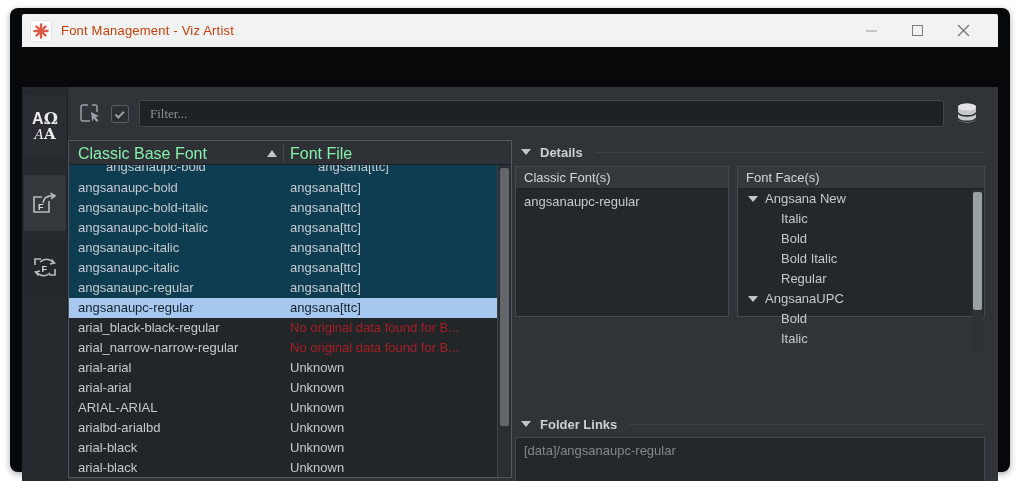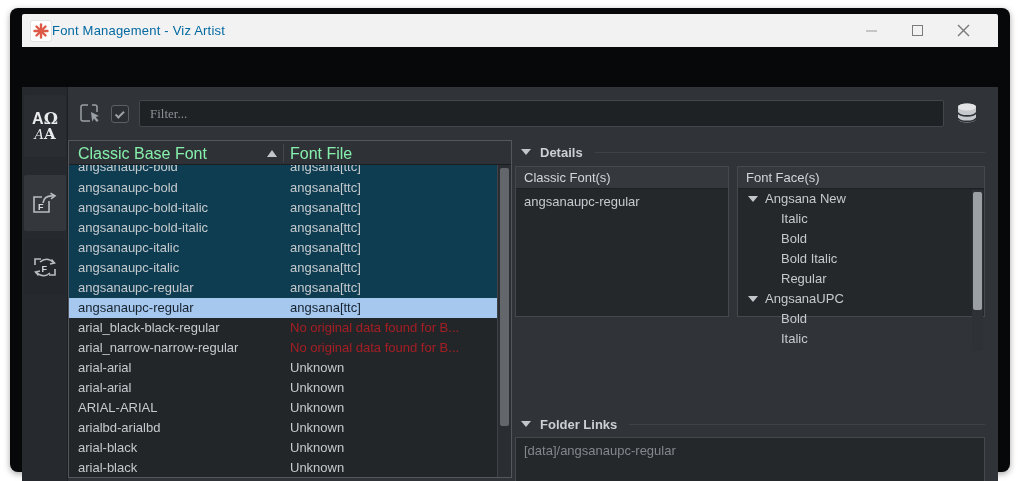--- a/index.html
+++ b/index.html
@@ -10,21 +10,21 @@
   .window { position:absolute; left:10px; top:8px; width:1000px; height:464px;
             background:#07080a; border-radius:8px; box-shadow:0 2px 6px rgba(0,0,0,.35); }
 
   
   .titlebar { position:absolute; left:12px; top:6px; width:976px; height:33px;
               background:var(--titlebar-bg); display:flex; align-items:center;
               border-radius:2px 2px 0 0; }
   .app-icon-tile { width:22px; height:22px; margin-left:8px; background:#ffffff;
                    border:1px solid #e3e3e3; border-radius:3px; display:flex;
                    align-items:center; justify-content:center; }
-  .win-title { margin-left:0; font-size:13px; color:#0369a1; letter-spacing:.2px; }
+  .win-title { margin-left:9px; font-size:13px; color:#c2410c; letter-spacing:.2px; }
   .win-controls { position:absolute; right:0; top:0; height:33px; display:flex; align-items:center; }
   .win-btn { width:46px; height:33px; display:flex; align-items:center; justify-content:center; }
   .glyph-min { width:11px; height:2px; background:#c6c6c6; }
   .glyph-max { width:11px; height:11px; border:1.5px solid #7b7b7b; }
   .win-btn.close { margin-right:12px; }
 
   
   .app { position:absolute; left:12px; top:39px; width:976px; height:398px;
          background:var(--app-bg);margin-top:40px; }
 
@@ -66,21 +66,21 @@
   .thead .th2 { position:absolute; left:221px; top:4px; }
   .thead .sort-asc { position:absolute; left:198px; top:9px; width:0; height:0;
                      border-left:5px solid transparent; border-right:5px solid transparent;
                      border-bottom:7px solid #c2c6ca; }
   .thead .col-divider { position:absolute; left:214px; top:3px; width:1px; height:18px; background:#44484d; }
   .tbody { position:absolute; left:0; top:24px; width:429px; height:312px; overflow:hidden; }
   .row { position:relative; height:20px; font-size:13px; line-height:20px; color:var(--text-primary);
          white-space:nowrap; }
   .row .c1 { position:absolute; left:9px; }
   .row .c2 { position:absolute; left:221px; }
-  .row.selected { background:var(--selection); }
+  .row.selected { background:var(--selection);padding-left:28px; }
   .row.highlighted { background:var(--highlight); color:#15212d; }
   .row .c2.err { color:var(--error); }
   .row.clip { height:13px; overflow:hidden; }
   .row.clip .inner { position:relative; margin-top:-8px; }
   .vscroll { position:absolute; right:0; top:24px; width:14px; height:312px;
              background:#2a2d31; border-left:1px solid #3f4347; }
   .vscroll .thumb { position:absolute; left:2px; top:3px; width:9px; height:258px;
                     background:#63676c; border-radius:2px; }
 
   

